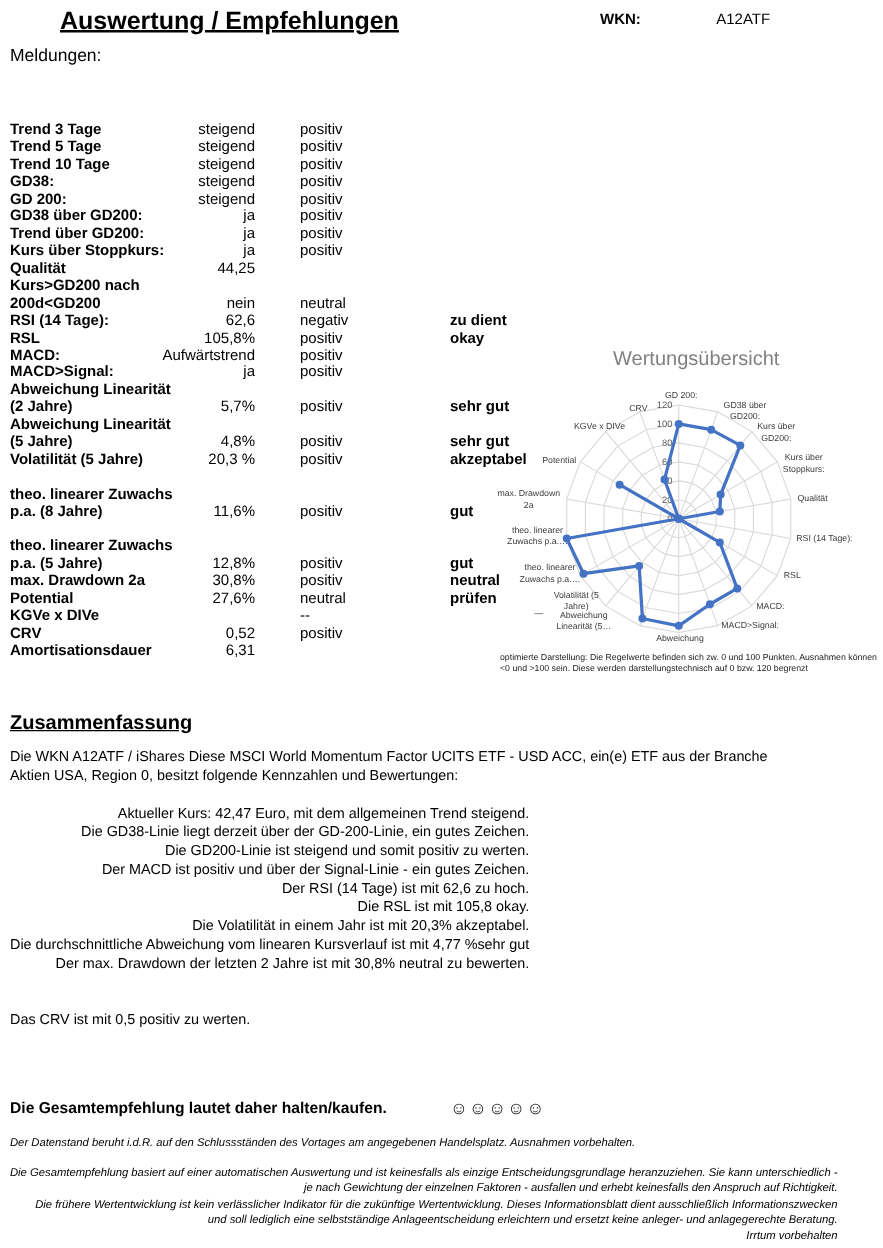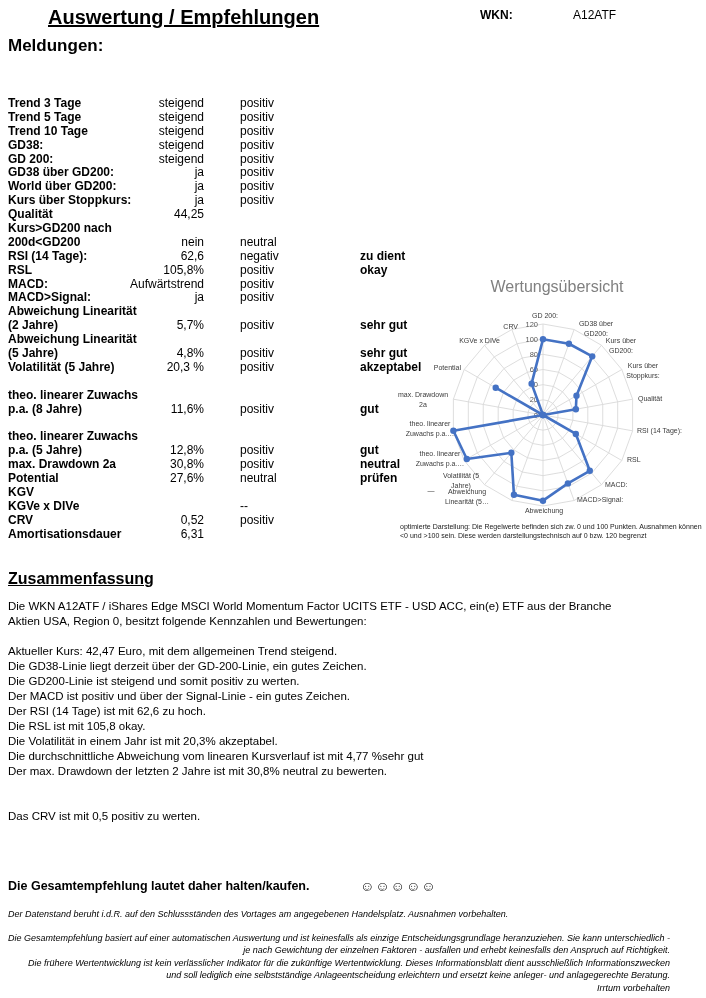--- a/index.html
+++ b/index.html
@@ -3,21 +3,21 @@
 <meta charset="utf-8">
 <style>
   html,body{margin:0;padding:0;background:#fff;}
   body{width:706px;height:998px;position:relative;overflow:hidden;
        font-family:"Liberation Sans","DejaVu Sans",sans-serif;color:#000;}
   .abs{position:absolute;}
   
   #doc-title{left:8px;top:6px;font-size:20px;font-weight:bold;text-decoration:underline;margin-left:40px;}
   #wkn-label{left:466px;top:8px;font-size:12px;font-weight:bold;margin-left:14px;}
   #wkn-value{left:573px;top:8px;font-size:12px;}
-  #meldungen-label{left:8px;top:36px;font-size:17px;font-weight:bold;}
+  #meldungen-label{left:8px;top:36px;font-size:14px;font-weight:normal;}
   
   #table{left:8px;top:96px;width:690px;font-size:12px;}
   .row{position:relative;height:13.9px;}
   .row span{position:absolute;top:0;white-space:pre;}
   .c1{left:0;font-weight:bold;}
   .c2{left:100px;width:96px;text-align:right;}
   .c3{left:232px;}
   .c4{left:352px;font-weight:bold;}
   .row.hdr .c3,.row.hdr .c4{font-weight:bold;}
   
@@ -26,21 +26,21 @@
   .ctitle{font-size:16px;fill:#808080;}
   .grid{fill:none;stroke:#d9d9d9;stroke-width:0.9;}
   .tick{font-size:7.5px;fill:#595959;text-anchor:end;}
   .axlabel{font-size:7px;fill:#3b3b3b;}
   .series{fill:none;stroke-width:2.6;stroke-linejoin:round;}
   #chart-note{left:400px;top:523px;width:306px;font-size:7px;line-height:8.6px;color:#1a1a1a;}
   
   #summary-title{left:8px;top:570px;font-size:16px;font-weight:bold;text-decoration:underline;}
   .blk{left:8px;font-size:11.5px;line-height:15px;white-space:pre-line;}
   #summary-intro{top:599px;}
-  #summary-details{top:644px;}
+  #summary-details{top:644px;text-align:right;}
   #summary-crv{top:809px;}
   #recommendation{left:8px;top:879px;font-size:12.5px;font-weight:bold;}
   #smileys{left:360px;top:878px;font-size:14px;letter-spacing:1px;}
   .foot{left:8px;font-size:9px;font-style:italic;line-height:12.4px;white-space:pre-line;}
   #footer-line1{top:908px;}
   #footer-block{top:932px;text-align:right;}
 </style>
 </head>
 <body>
 
@@ -80,21 +80,21 @@
       <span class="c3">positiv</span>
       <span class="c4"></span>
     </div>
     <div class="row">
       <span class="c1">GD38 über GD200:</span>
       <span class="c2">ja</span>
       <span class="c3">positiv</span>
       <span class="c4"></span>
     </div>
     <div class="row">
-      <span class="c1">World über GD200:</span>
+      <span class="c1">Trend über GD200:</span>
       <span class="c2">ja</span>
       <span class="c3">positiv</span>
       <span class="c4"></span>
     </div>
     <div class="row">
       <span class="c1">Kurs über Stoppkurs:</span>
       <span class="c2">ja</span>
       <span class="c3">positiv</span>
       <span class="c4"></span>
     </div>
@@ -210,26 +210,20 @@
       <span class="c1">max. Drawdown 2a</span>
       <span class="c2">30,8%</span>
       <span class="c3">positiv</span>
       <span class="c4">neutral</span>
     </div>
     <div class="row">
       <span class="c1">Potential</span>
       <span class="c2">27,6%</span>
       <span class="c3">neutral</span>
       <span class="c4">prüfen</span>
-    </div>
-    <div class="row">
-      <span class="c1">KGV</span>
-      <span class="c2"></span>
-      <span class="c3"></span>
-      <span class="c4"></span>
     </div>
     <div class="row">
       <span class="c1">KGVe x DIVe</span>
       <span class="c2"></span>
       <span class="c3">--</span>
       <span class="c4"></span>
     </div>
     <div class="row">
       <span class="c1">CRV</span>
       <span class="c2">0,52</span>
@@ -314,21 +308,21 @@
       <text x="461" y="370" class="axlabel" text-anchor="end"><tspan x="461" dy="0">Potential</tspan></text>
       <text x="500" y="343" class="axlabel" text-anchor="end"><tspan x="500" dy="0">KGVe x DIVe</tspan></text>
       <text x="518" y="329" class="axlabel" text-anchor="end"><tspan x="518" dy="0">CRV</tspan></text>
       <text x="431" y="493" class="axlabel" text-anchor="middle">—</text>
       <text x="557" y="292" class="ctitle" text-anchor="middle">Wertungsübersicht</text>
     </svg>
 </div>
 <div class="abs" id="chart-note">optimierte Darstellung: Die Regelwerte befinden sich zw. 0 und 100 Punkten. Ausnahmen können &lt;0 und &gt;100 sein. Diese werden darstellungstechnisch auf 0 bzw. 120 begrenzt</div>
 
 <div class="abs" id="summary-title">Zusammenfassung</div>
-<div class="abs blk" id="summary-intro">Die WKN A12ATF / iShares Edge MSCI World Momentum Factor UCITS ETF - USD ACC, ein(e) ETF aus der Branche
+<div class="abs blk" id="summary-intro">Die WKN A12ATF / iShares Diese MSCI World Momentum Factor UCITS ETF - USD ACC, ein(e) ETF aus der Branche
 Aktien USA, Region 0, besitzt folgende Kennzahlen und Bewertungen:</div>
 <div class="abs blk" id="summary-details">Aktueller Kurs: 42,47 Euro, mit dem allgemeinen Trend steigend.
 Die GD38-Linie liegt derzeit über der GD-200-Linie, ein gutes Zeichen.
 Die GD200-Linie ist steigend und somit positiv zu werten.
 Der MACD ist positiv und über der Signal-Linie - ein gutes Zeichen.
 Der RSI (14 Tage) ist mit 62,6 zu hoch.
 Die RSL ist mit 105,8 okay.
 Die Volatilität in einem Jahr ist mit 20,3% akzeptabel.
 Die durchschnittliche Abweichung vom linearen Kursverlauf ist mit 4,77 %sehr gut
 Der max. Drawdown der letzten 2 Jahre ist mit  30,8% neutral zu bewerten.</div>

